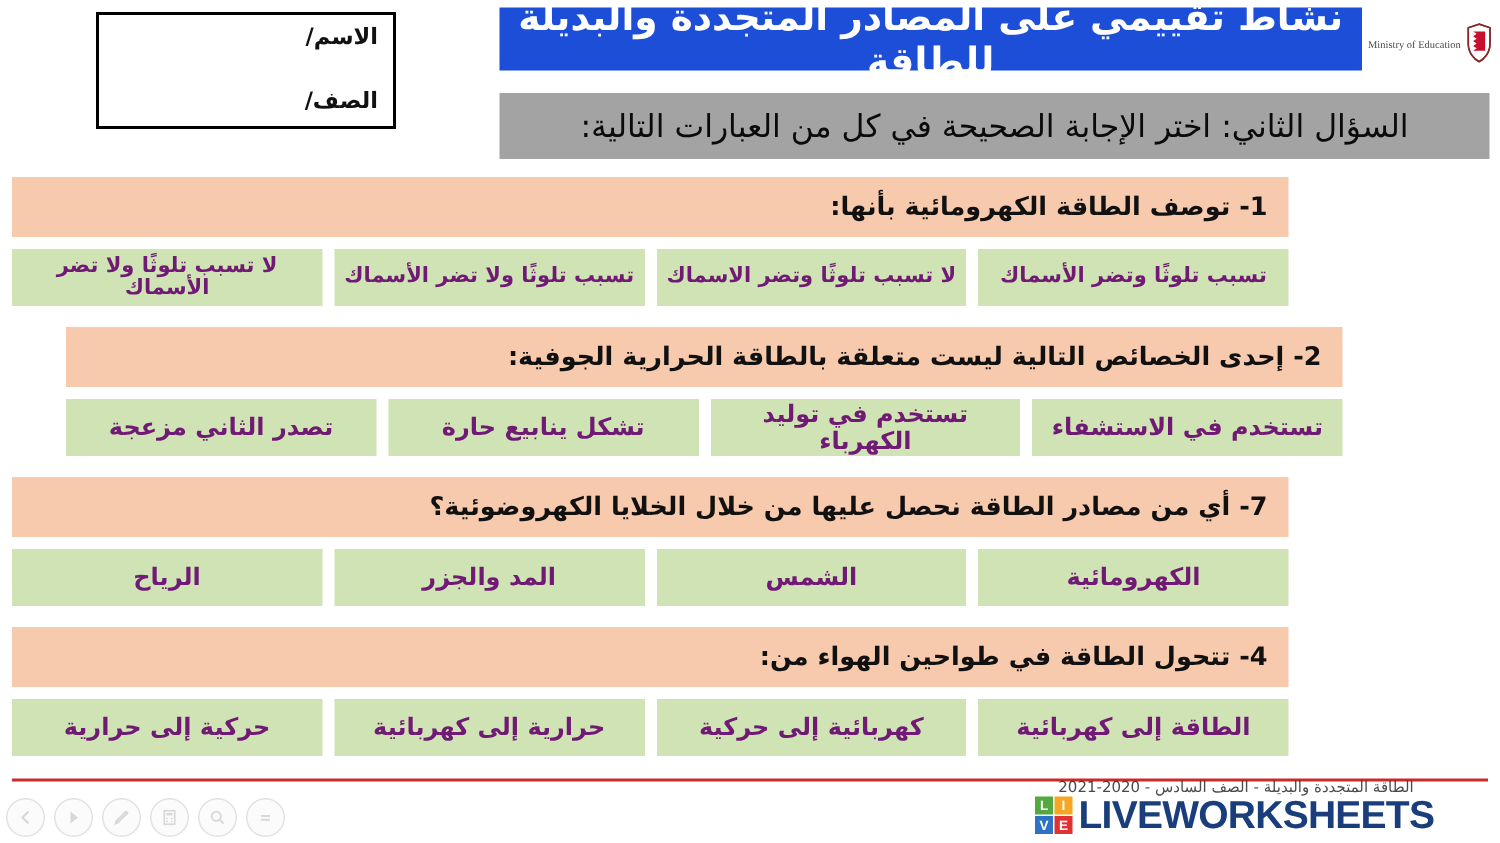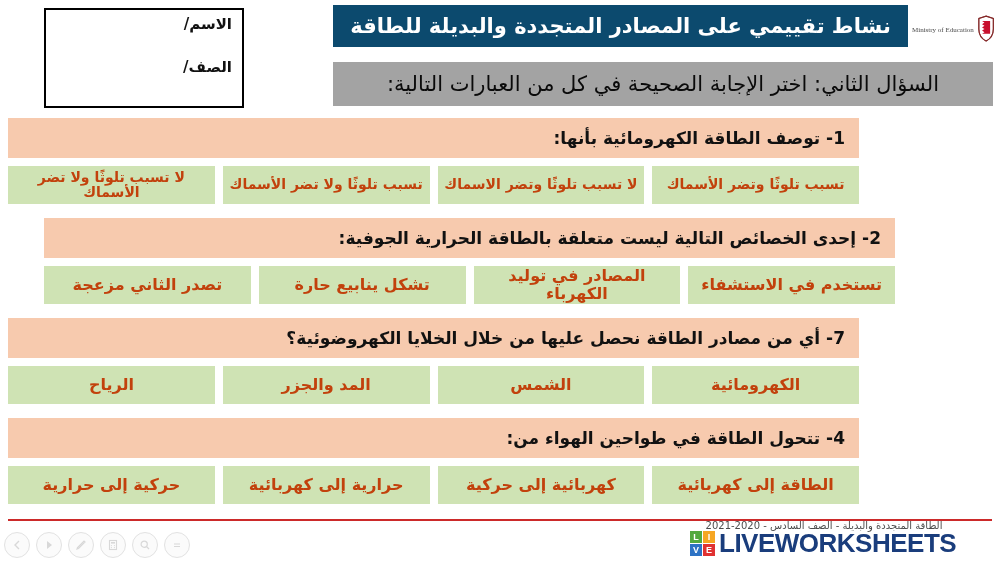--- a/index.html
+++ b/index.html
@@ -26,25 +26,25 @@
 
   
   .header-row {
     position: absolute;
     left: 0; top: 0;
     width: 1000px;
     height: 52px;
   }
   .name-box {
     position: absolute;
-    right: 756px;           
+    right: 736px;           
     left: 4px;
     top: 8px;
     width: 200px;
-    height: 100px;
+    height: 78px;
     border: 2px solid #000000;
     background: #ffffff;
     box-sizing: border-box;
     padding: 6px 10px 0 0;
   }
   .name-line {
     text-align: right;
     font-size: 15px;
     font-weight: 700;
     color: #111111;
@@ -52,27 +52,27 @@
     font-family: "DejaVu Sans", "Liberation Sans", sans-serif;
   }
   .name-line.second { margin-top: 26px; }
 
   .title-banner {
     position: absolute;
     left: 333px;
     top: 5px;
     width: 575px;
     height: 42px;
-    background: #0c4a6e;
+    background: #1d4ed8;
     color: #ffffff;
     display: flex;
     align-items: center;
     justify-content: center;
     text-align: center;
-    font-size: 21px;
+    font-size: 25px;
     font-weight: 700;
     letter-spacing: 0px;
   }
 
   .logo-wrap {
     position: absolute;
     left: 912px;
     top: 2px;
     width: 86px;
     height: 54px;
@@ -134,21 +134,21 @@
   .option {
     flex: 1 1 0;
     background: #cfe3b4;
     height: 38px;
     display: flex;
     align-items: center;
     justify-content: center;
     text-align: center;
     font-size: 16px;
     font-weight: 700;
-    color: #c2410c;
+    color: #701a75;
     padding: 0 4px;
     box-sizing: border-box;
     line-height: 1.1;
   }
   .option.small { font-size: 14px; }
 
   
   .red-rule {
     position: absolute;
     left: 8px;
@@ -267,21 +267,21 @@
       <div class="option small">لا تسبب تلوثًا ولا تضر الأسماك</div>
     </div>
   </div>
 
   <div class="q-block" style="top:218px;padding-left:36px;">
     <div class="q-bar">
       <span class="q-text">2- إحدى الخصائص التالية ليست متعلقة بالطاقة الحرارية الجوفية:</span>
     </div>
     <div class="options">
       <div class="option">تستخدم في الاستشفاء</div>
-      <div class="option">المصادر في توليد الكهرباء</div>
+      <div class="option">تستخدم في توليد الكهرباء</div>
       <div class="option">تشكل ينابيع حارة</div>
       <div class="option">تصدر الثاني مزعجة</div>
     </div>
   </div>
 
   <div class="q-block" style="top:318px;">
     <div class="q-bar">
       <span class="q-text">7- أي من مصادر الطاقة نحصل عليها من خلال الخلايا الكهروضوئية؟</span>
     </div>
     <div class="options">

